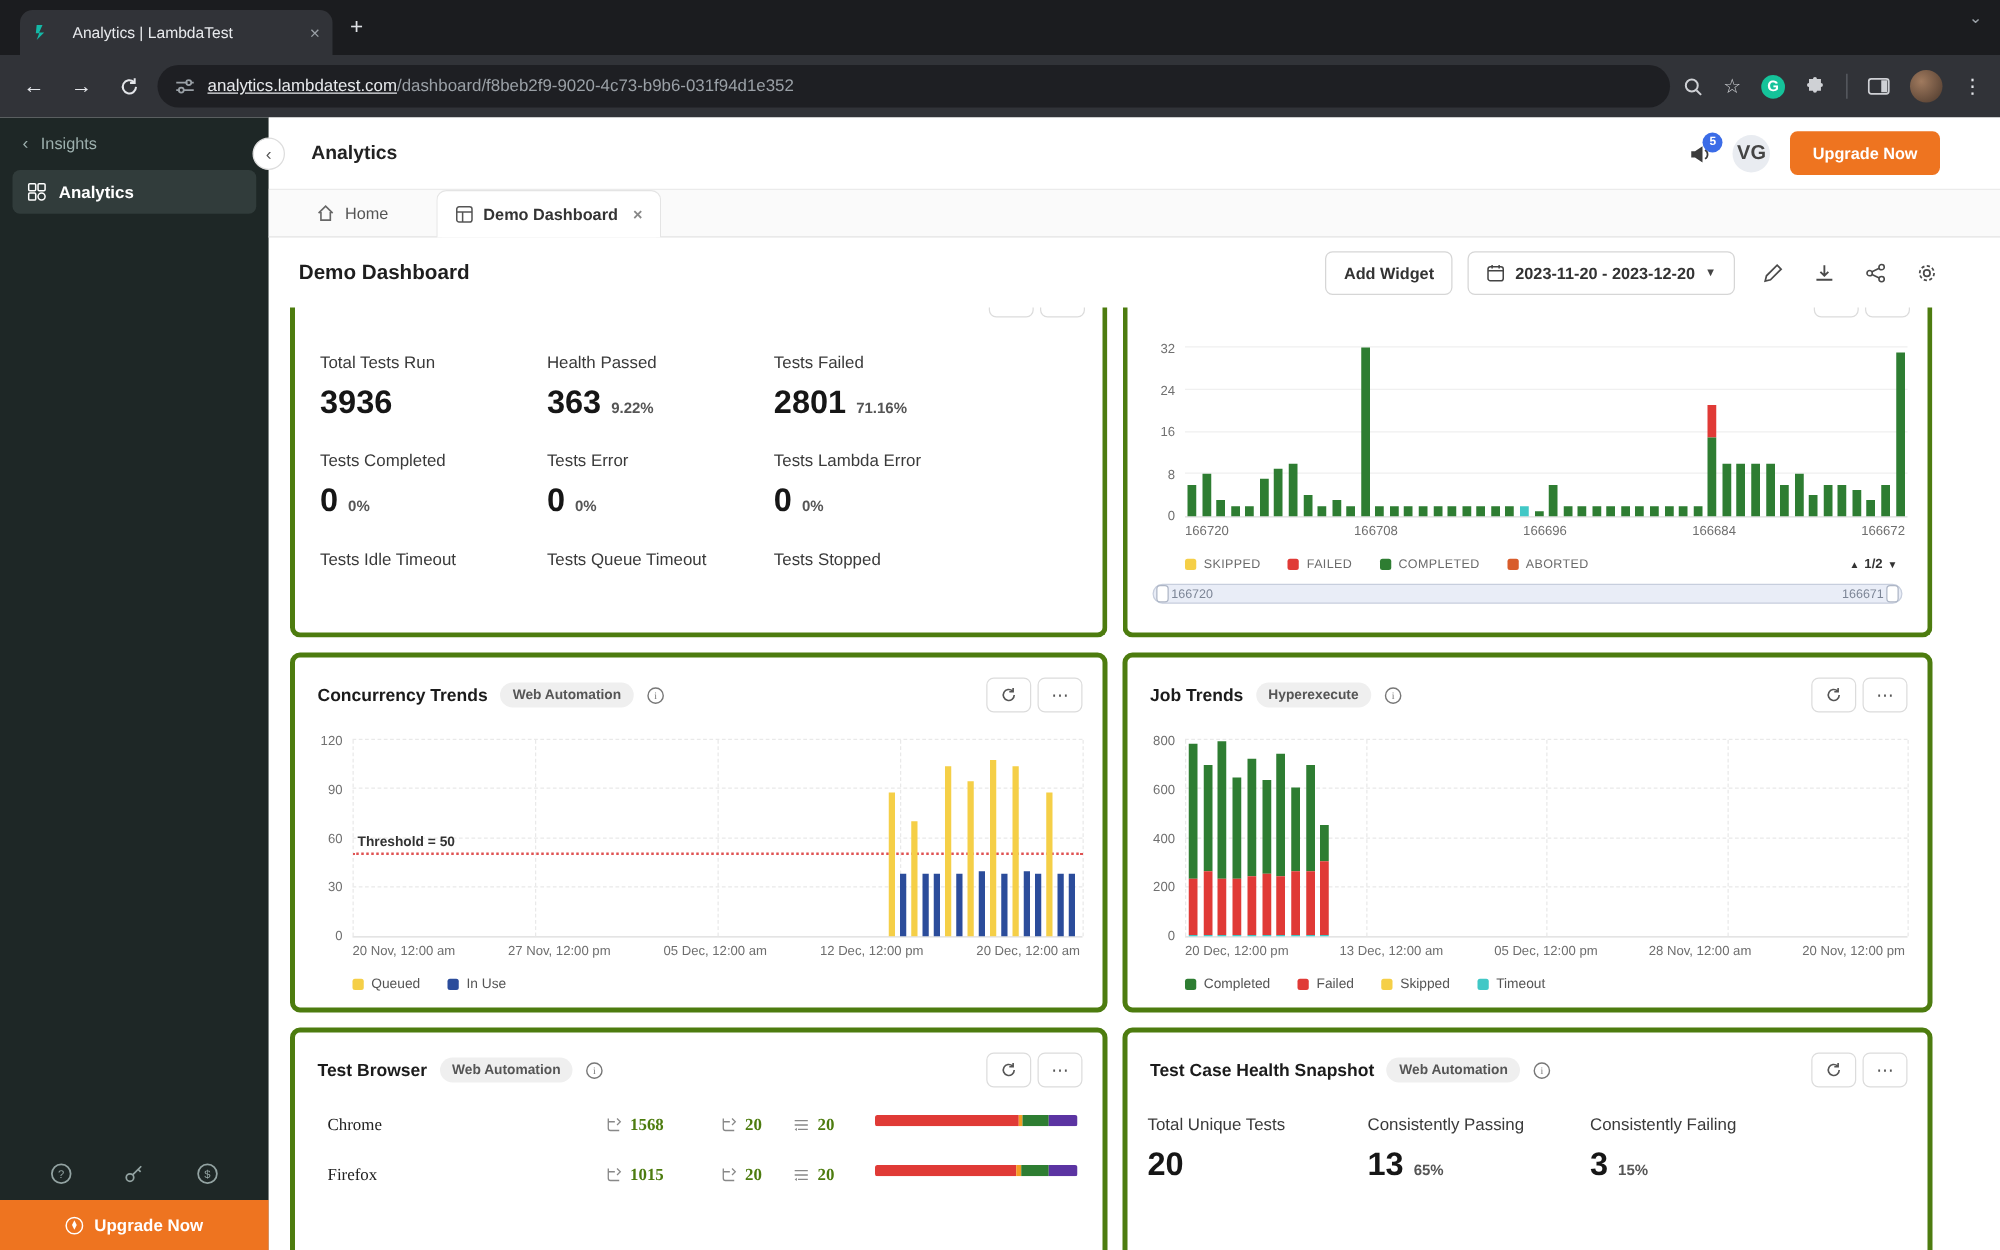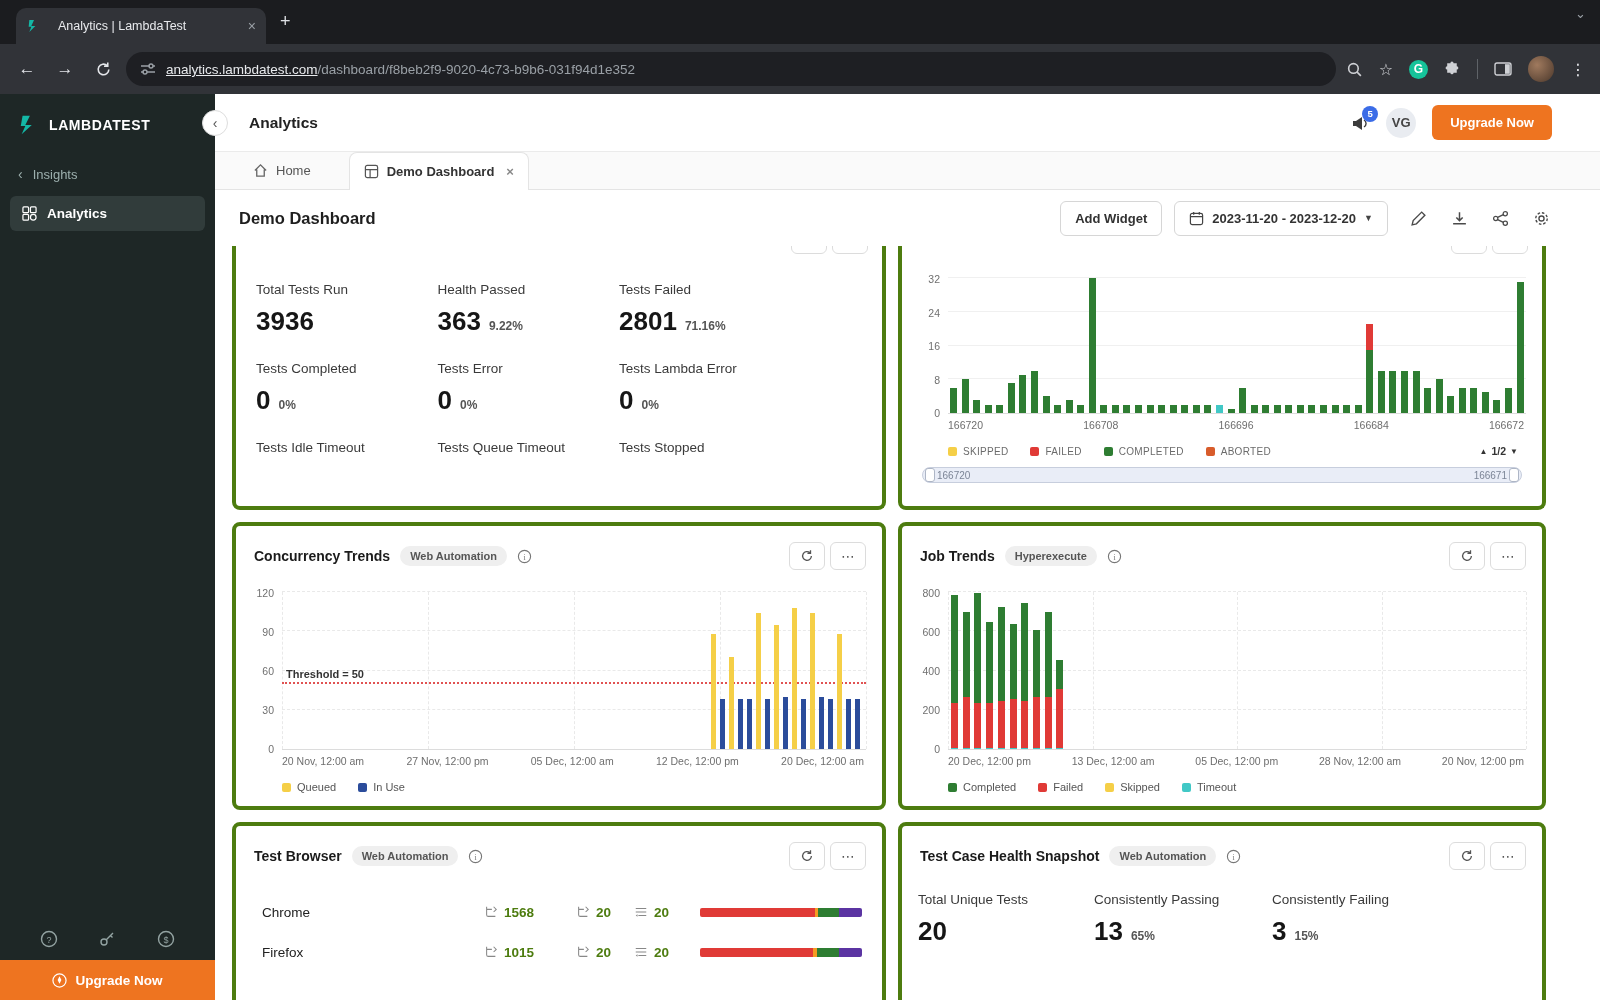--- a/index.html
+++ b/index.html
@@ -35,21 +35,21 @@
   .side-bottom { position:absolute; bottom:52px; left:0; right:0; display:flex; justify-content:space-around; padding:0 20px; }
   .side-upgrade { position:absolute; bottom:0; left:0; right:0; height:40px; background:#ee7420; color:#fff; font-size:13.5px; font-weight:700; display:flex; align-items:center; justify-content:center; gap:8px; }
 
   .main { position:absolute; left:215px; top:0; right:0; bottom:0; background:#fff; }
   .app-header { position:relative; height:58px; border-bottom:1px solid #ebebeb; display:flex; align-items:center; padding:0 48px 0 34px; }
   .back-circle { position:absolute; left:-13px; top:16px; width:26px; height:26px; border-radius:50%; background:#fff; border:1px solid #ddd; color:#555; display:flex; align-items:center; justify-content:center; font-size:14px; z-index:5; }
   .ah-title { font-size:15.5px; font-weight:700; color:#222; }
   .ah-right { margin-left:auto; display:flex; align-items:center; gap:16px; }
   .bell-wrap { position:relative; }
   .badge { position:absolute; top:-7px; right:-8px; background:#3b6ce7; color:#fff; width:16px; height:16px; border-radius:50%; font-size:9.5px; font-weight:700; display:flex; align-items:center; justify-content:center; }
-  .vg { width:30px; height:30px; border-radius:50%; background:#e9ecf1; color:#444; font-size:13px; font-weight:700; display:flex; align-items:center; justify-content:center; }
+  .vg { width:30px; height:30px; border-radius:50%; background:#e9ecf1; color:#444; font-size:16px; font-weight:700; display:flex; align-items:center; justify-content:center; }
   .upg-btn { background:#ee7420; color:#fff; font-size:13px; font-weight:700; border:none; border-radius:6px; padding:10px 18px; }
 
   .tabsrow { height:38px; background:#fafafa; border-bottom:1px solid #e4e4e4; display:flex; align-items:flex-end; padding:0 0 0 20px; }
   .htab { display:flex; align-items:center; gap:8px; color:#555; font-size:13px; padding:0 18px; height:38px; }
   .atab { display:flex; align-items:center; gap:8px; background:#fff; border:1px solid #e4e4e4; border-bottom:none; border-radius:8px 8px 0 0; height:38px; padding:0 14px; margin-left:20px; margin-bottom:-1px; font-size:13px; color:#333; font-weight:600; }
   .atab-close { color:#888; font-size:13px; margin-left:4px; }
 
   .dash-header { height:56px; display:flex; align-items:center; padding:0 50px 0 24px; }
   .dh-title { font-size:16.5px; font-weight:700; color:#1e1e1e; }
   .dh-right { margin-left:auto; display:flex; align-items:center; gap:12px; }
@@ -94,21 +94,21 @@
   .legend-items { display:flex; gap:22px; align-items:center; }
   .lg-item { display:flex; align-items:center; gap:6px; font-size:11px; color:#555; }
   .caps .lg-item { font-size:10px; color:#6b6b6b; letter-spacing:0.3px; }
   .lg-sq { width:9px; height:9px; border-radius:2px; display:inline-block; }
   .pager { display:flex; align-items:center; gap:4px; font-size:10.5px; color:#333; }
   .tri { font-size:8px; color:#333; }
   .dz { height:16px; border:1px solid #c7cedd; background:#e9edf7; border-radius:8px; margin:10px 4px 0 6px; position:relative; display:flex; align-items:center; justify-content:space-between; padding:0 14px; font-size:10px; color:#7c8596; }
   .dz-h { position:absolute; top:0; width:10px; height:14px; background:#fff; border:1px solid #aeb6c6; border-radius:3px; }
 
   
-  .tb-row { display:flex; align-items:center; height:40px; padding:0 20px 0 26px; }
+  .tb-row { display:flex; align-items:flex-start; height:40px; padding:0 20px 0 26px;font-family:Liberation Serif, serif; }
   .tb-name { width:222px; font-size:13.5px; color:#222; }
   .tb-m { display:flex; align-items:center; gap:6px; font-size:13.5px; font-weight:700; color:#4d7c0f; }
   .m1 { width:92px; } .m2 { width:58px; } .m3 { width:62px; }
   .tb-bar { flex:1; max-width:180px; height:9px; border-radius:2px; overflow:hidden; display:flex; margin-left:4px; }
   .tb-bar span { height:100%; display:block; }
 
   
   .health-grid { display:grid; grid-template-columns:176px 178px 1fr; padding:14px 0 0 16px; }
   svg { display:block; }
 </style>
@@ -168,26 +168,20 @@
         </svg>
       </span>
     <span class="bavatar"></span>
     <span class="dots3">⋮</span>
   </div>
 </div>
 
 <div class="app">
 
   <div class="sidebar">
-    <div class="logo-row">
-      <svg width="22" height="22" viewBox="0 0 24 24">
-          <path d="M5 2h8l-5 10h7L4 22l4-9H3z" fill="#14b8a6"></path>
-        </svg>
-      <span class="logo-text">LAMBDATEST</span>
-    </div>
     <div class="side-sec">
       <span style="font-size:14px;color:#9db0ae">‹</span>
       <span>Insights</span>
     </div>
     <div class="side-item">
       <span>
           <svg width="15" height="15" viewBox="0 0 16 16">
             <rect x="1" y="1" width="6" height="6" rx="1" fill="none" stroke="#fff" stroke-width="1.3"></rect>
             <rect x="9" y="1" width="6" height="6" rx="1" fill="none" stroke="#fff" stroke-width="1.3"></rect>
             <rect x="1" y="9" width="6" height="6" rx="1" fill="none" stroke="#fff" stroke-width="1.3"></rect>

